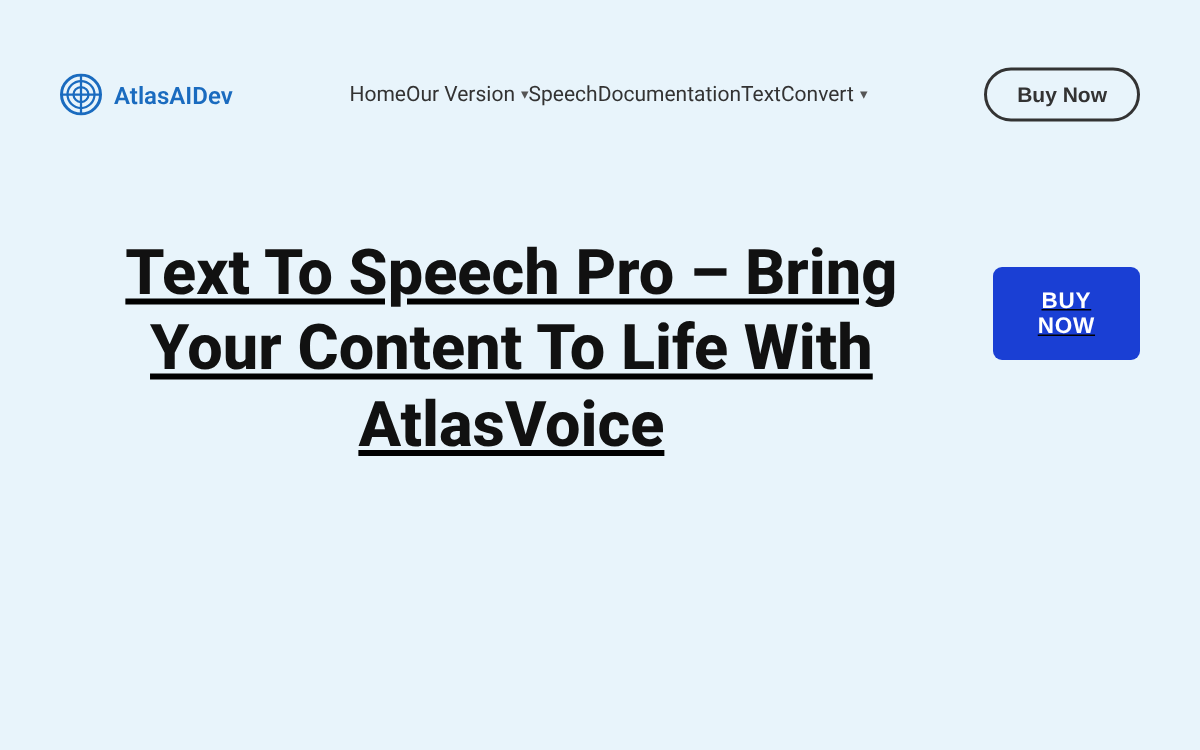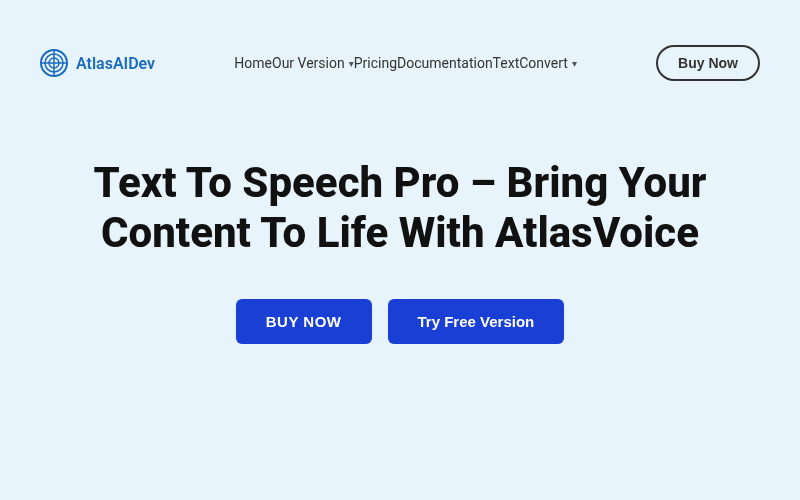--- a/index.html
+++ b/index.html
@@ -72,26 +72,27 @@
       padding: 8px 20px;
       border-radius: 25px;
       font-size: 14px;
       font-weight: 600;
       cursor: pointer;
     }
 
     
     .hero {
       display: flex;
-      flex-direction: column;
-      align-items: center;
+      flex-direction: row;
+      align-items: flex-start;
       justify-content: center;
       text-align: center;
       padding: 60px 40px 40px;
       gap: 20px;
+      text-decoration: underline;
     }
 
     .hero-title {
       font-size: 42px;
       font-weight: 800;
       color: #111;
       line-height: 1.2;
       max-width: 680px;
     }
 
@@ -148,36 +149,35 @@
 
   <nav class="nav">
     <a class="nav-item">
       <span>Home</span>
     </a>
     <a class="nav-item">
       <span>Our Version</span>
       <span class="chevron">▾</span>
     </a>
     <a class="nav-item">
-      <span>Pricing</span>
+      <span>Speech</span>
     </a>
     <a class="nav-item">
       <span>Documentation</span>
     </a>
     <a class="nav-item">
       <span>Text</span>
     </a>
     <a class="nav-item">
       <span>Convert</span>
       <span class="chevron">▾</span>
     </a>
   </nav>
 
   <button class="buy-now-btn">Buy Now</button>
 </header>
 
 <main class="hero">
   <h1 class="hero-title">Text To Speech Pro – Bring Your Content To Life With AtlasVoice</h1>
   <div class="hero-buttons">
     <button class="btn-primary">BUY NOW</button>
-    <button class="btn-secondary">Try Free Version</button>
   </div>
 </main>
 
 </body></html>

